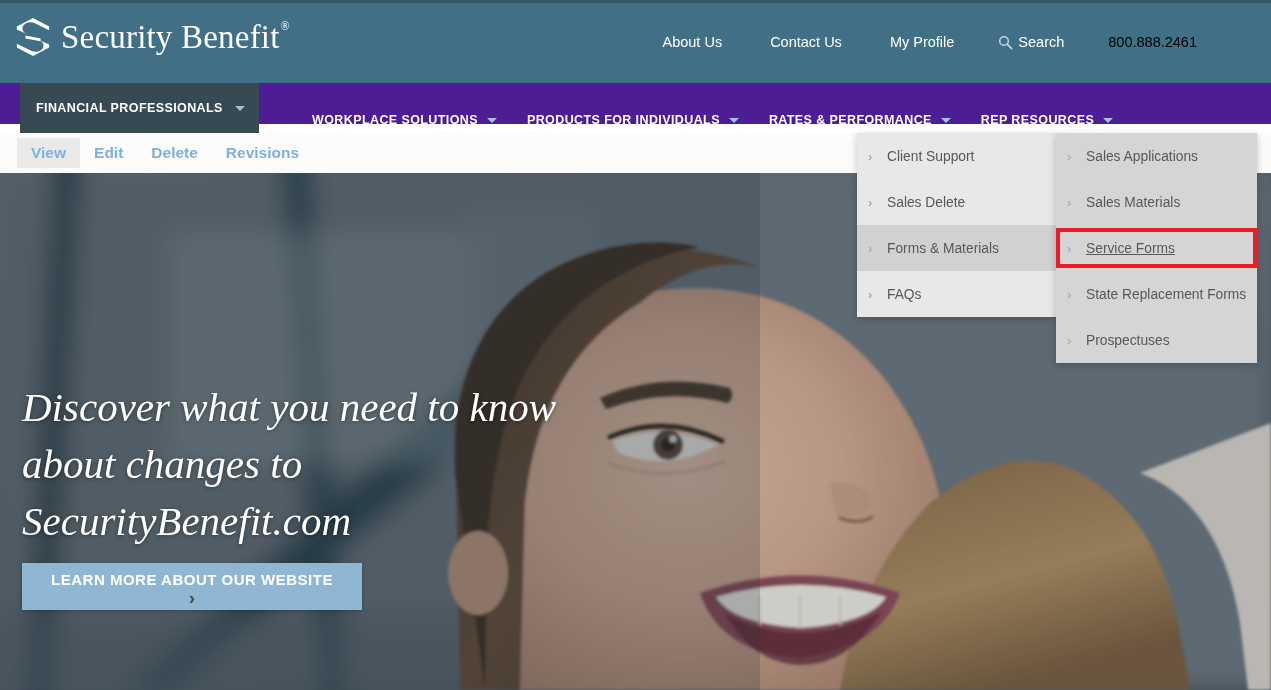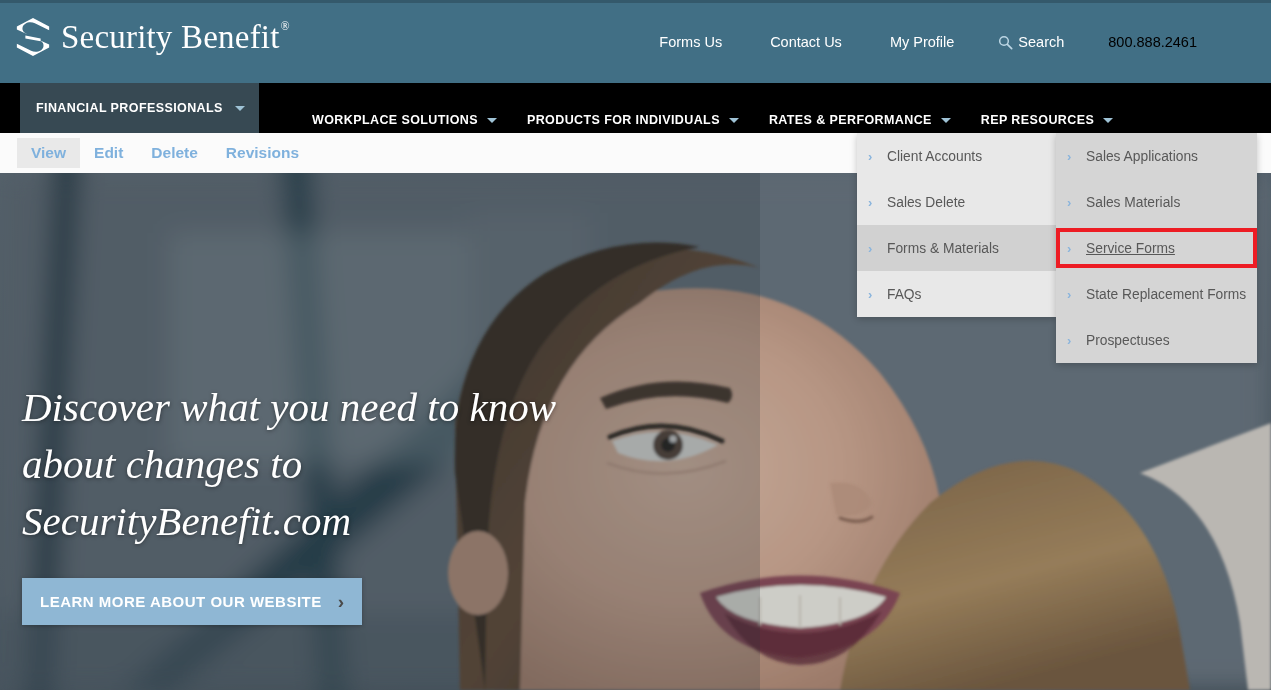--- a/index.html
+++ b/index.html
@@ -58,22 +58,22 @@
   .search-ico { width: 15px; height: 15px; display: block; }
   .search-label { color: #ffffff; font-size: 14.5px; }
   .phone {
     color: #000000; font-size: 14.5px;
     padding-left: 44px; white-space: nowrap;
   }
 
   
   .mainnav {
     position: absolute; top: 83px; left: 0;
-    width: 1271px; height: 50px;
-    background: #000000;
+    width: 1271px; height: 41px;
+    background: #4c1d95;
   }
   .aud-selector {
     position: absolute; left: 20px; top: 0;
     width: 239px; height: 50px;
     background: #374953;
     display: flex; align-items: center;
     padding: 0 14px 0 16px;
     cursor: pointer;
   }
   .aud-label {
@@ -137,27 +137,28 @@
   .hero-title {
     color: #ffffff;
     font-family: "Liberation Serif", serif;
     font-size: 41px;
     line-height: 57px;
     font-weight: normal;
     text-shadow: 0 1px 4px rgba(0,0,0,0.45);
     font-style: italic;
   }
   .hero-cta {
-    margin-top: 28px;
+    margin-top: 13px;
     width: 340px; height: 47px;
     background: #8fb7d4;
     display: flex; align-items: center;
-    padding: 16px 18px;
+    padding: 8px 18px;
     cursor: pointer;
     box-shadow: 0 1px 4px rgba(0,0,0,0.25);
+    flex-direction: column;
   }
   .hero-cta-label {
     color: #ffffff; font-size: 15px;
     font-weight: bold; letter-spacing: 0.5px;
     flex: 1; white-space: nowrap;
   }
   .cta-chev {
     color: #4a4a4a; font-size: 19px; font-weight: bold;
     line-height: 1;
   }
@@ -205,21 +206,21 @@
     <div class="logo-wrap">
       <svg class="logo-mark" viewBox="0 0 40 42">
         <path fill="#ffffff" d="M3 10 L20 1 L37 10 L37 14 L22 6.5 C17 4 10 6 9 11 C8.4 14.2 10.5 16.6 14 18 L3 13.2 Z"></path>
         <path fill="#ffffff" d="M37 32 L20 41 L3 32 L3 28 L18 35.5 C23 38 30 36 31 31 C31.6 27.8 29.5 25.4 26 24 L37 28.8 Z"></path>
         <path fill="#ffffff" d="M12 19.5 L28 22.5 L28 25.5 L12 22.5 Z"></path>
       </svg>
       <div class="logo-text"><span>Security Benefit</span><span class="logo-reg">®</span></div>
     </div>
 
     <div class="util-nav">
-      <a class="util-link">Forms Us</a>
+      <a class="util-link">About Us</a>
       <a class="util-link">Contact Us</a>
       <a class="util-link">My Profile</a>
       <div class="search-box">
         <svg class="search-ico" viewBox="0 0 16 16">
           <circle cx="6.4" cy="6.4" r="4.6" fill="none" stroke="#bcd6e4" stroke-width="1.6"></circle>
           <line x1="10" y1="10" x2="14.6" y2="14.6" stroke="#bcd6e4" stroke-width="1.8" stroke-linecap="round"></line>
         </svg>
         <span class="search-label">Search</span>
       </div>
       <span class="phone">800.888.2461</span>
@@ -342,21 +343,21 @@
         <span class="hero-cta-label">LEARN MORE ABOUT OUR WEBSITE</span>
         <span class="cta-chev">›</span>
       </div>
     </div>
   </div>
 
   <div class="mega">
     <div class="mega-col mega-col-1">
       <div class="mega-link">
         <span class="arr">›</span>
-        <span class="txt">Client Accounts</span>
+        <span class="txt">Client Support</span>
       </div>
       <div class="mega-link">
         <span class="arr">›</span>
         <span class="txt">Sales Delete</span>
       </div>
       <div class="mega-link hovered">
         <span class="arr">›</span>
         <span class="txt">Forms &amp; Materials</span>
       </div>
       <div class="mega-link">

